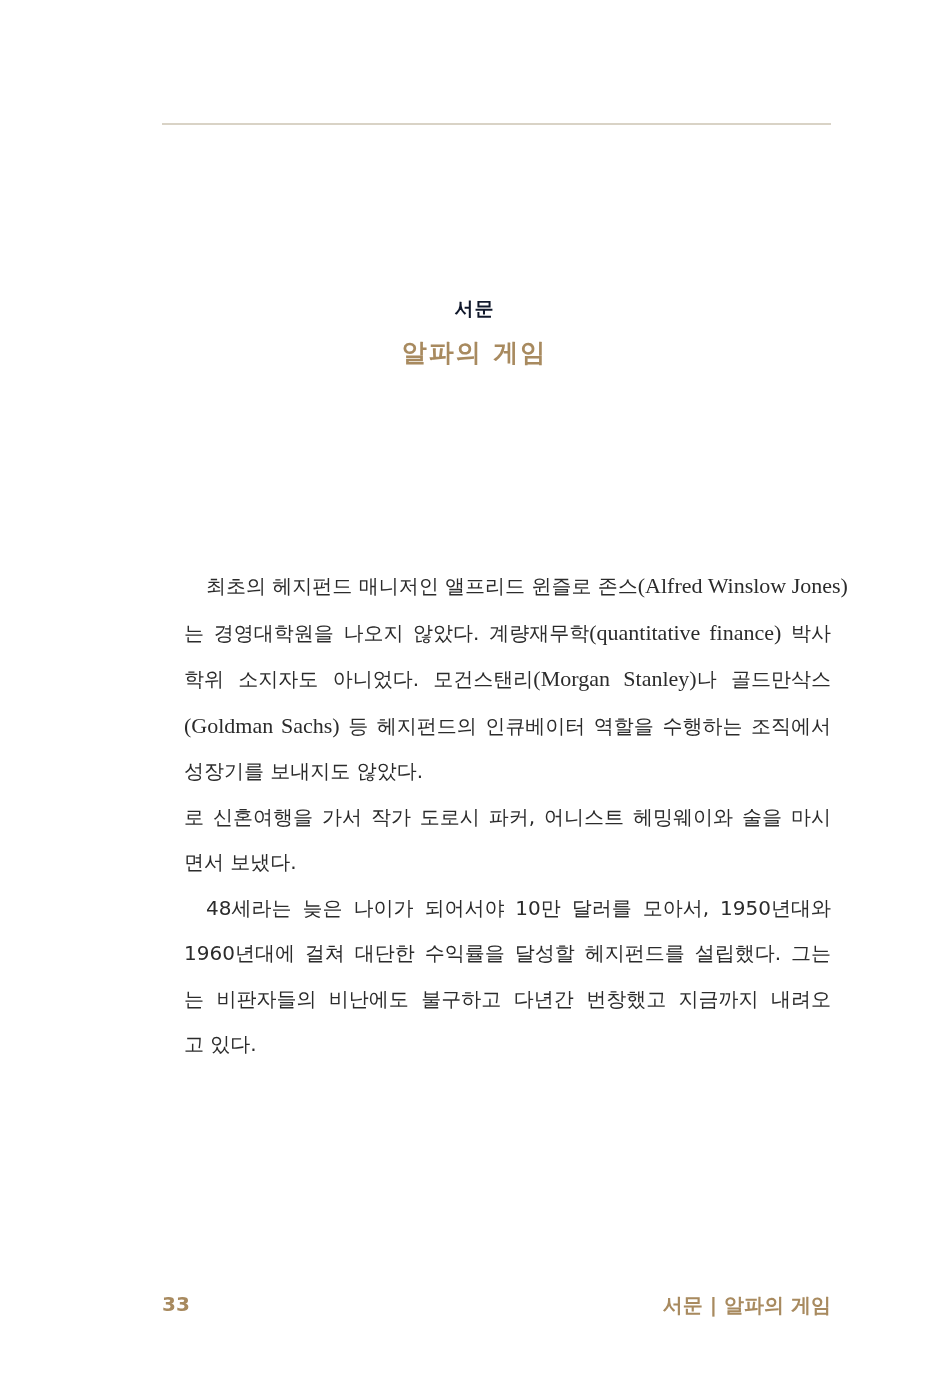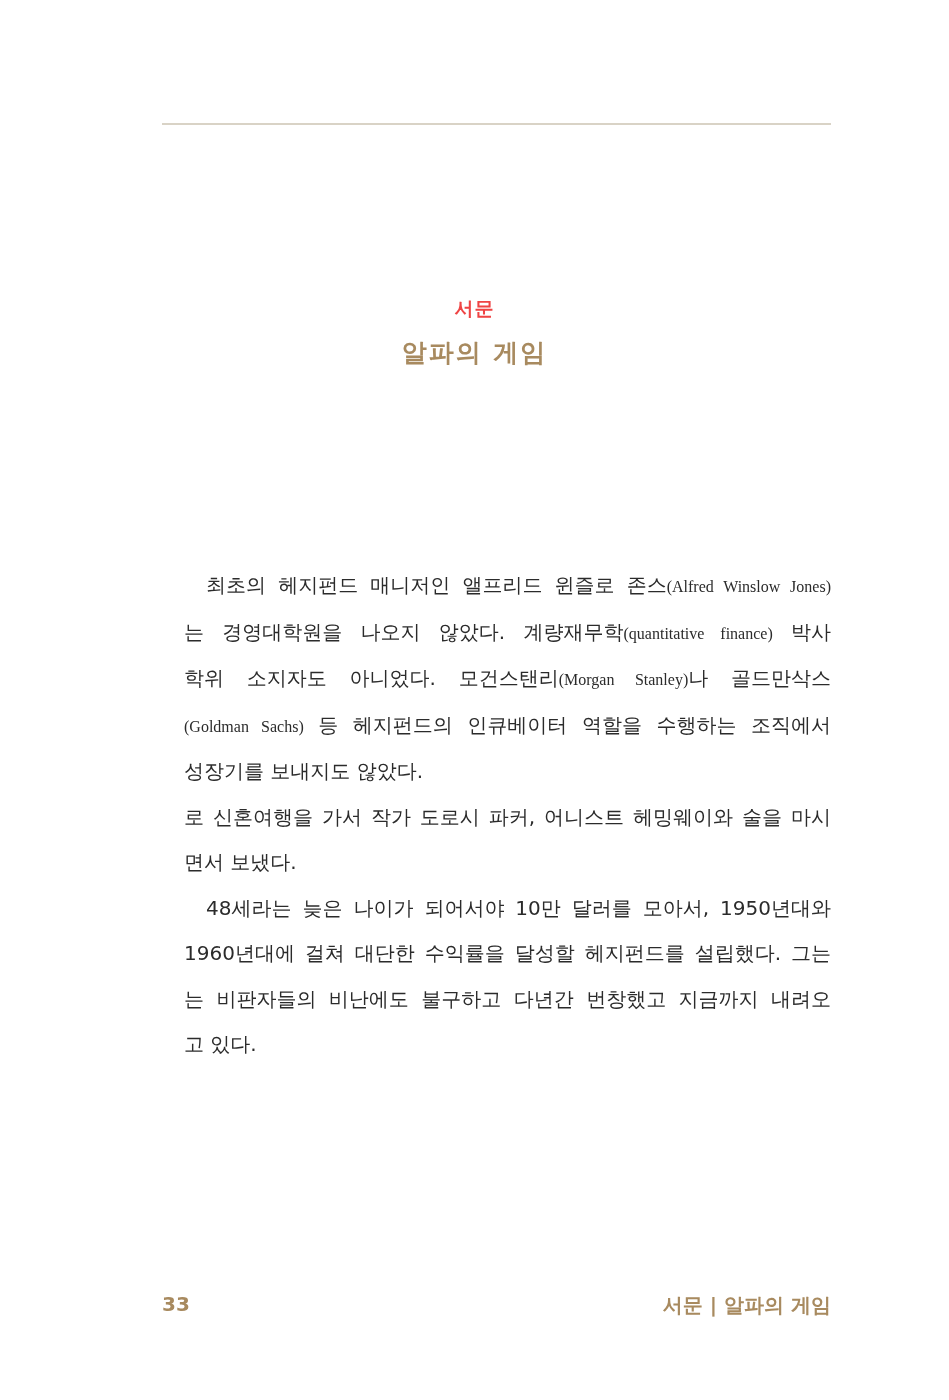--- a/index.html
+++ b/index.html
@@ -1,28 +1,28 @@
 <!DOCTYPE html>
 <html><head>
 <meta charset="utf-8">
 <style>
   html, body { margin:0; padding:0; background:#ffffff; }
   body { width:949px; height:1400px; position:relative; overflow:hidden;
          font-family:"DejaVu Sans", sans-serif; color:#2a2a2a; }
   .top-rule { position:absolute; left:162px; top:123px; width:669px; height:2px; background:#d9d3c6; }
   .header { position:absolute; left:0; width:949px; text-align:center; }
-  .kicker { top:296px; font-size:19px; font-weight:bold; color:#ef4444; letter-spacing:1px; }
+  .kicker { top:296px; font-size:19px; font-weight:bold; color:#0f172a; letter-spacing:1px; }
   .title  { top:336px; font-size:25px; font-weight:bold; color:#a88a5f; letter-spacing:2px; }
   .body { position:absolute; left:162px; top:563px; width:669px; }
   .para { margin:0; font-size:20px; line-height:45.5px; text-indent:22px; text-align:justify;
           font-family:"DejaVu Sans", sans-serif; color:#2b2b2b; }
   .line { display:block; white-space:nowrap; text-align:justify; text-align-last:justify; }
   .line.last { text-align-last:left; }
   .line.first { padding-left:22px; }
-  .latin { font-family:"Liberation Serif", serif; font-size:16px; }
+  .latin { font-family:"Liberation Serif", serif; font-size:22px; }
   .footer { position:absolute; top:1292px; font-size:20px; color:#a88a5f; font-weight:bold; }
   .pgnum { left:162px; }
   .runhead { right:118px; }
 </style>
 </head>
 <body>
 
 <div class="top-rule"></div>
 
 <div class="header kicker">서문</div>

